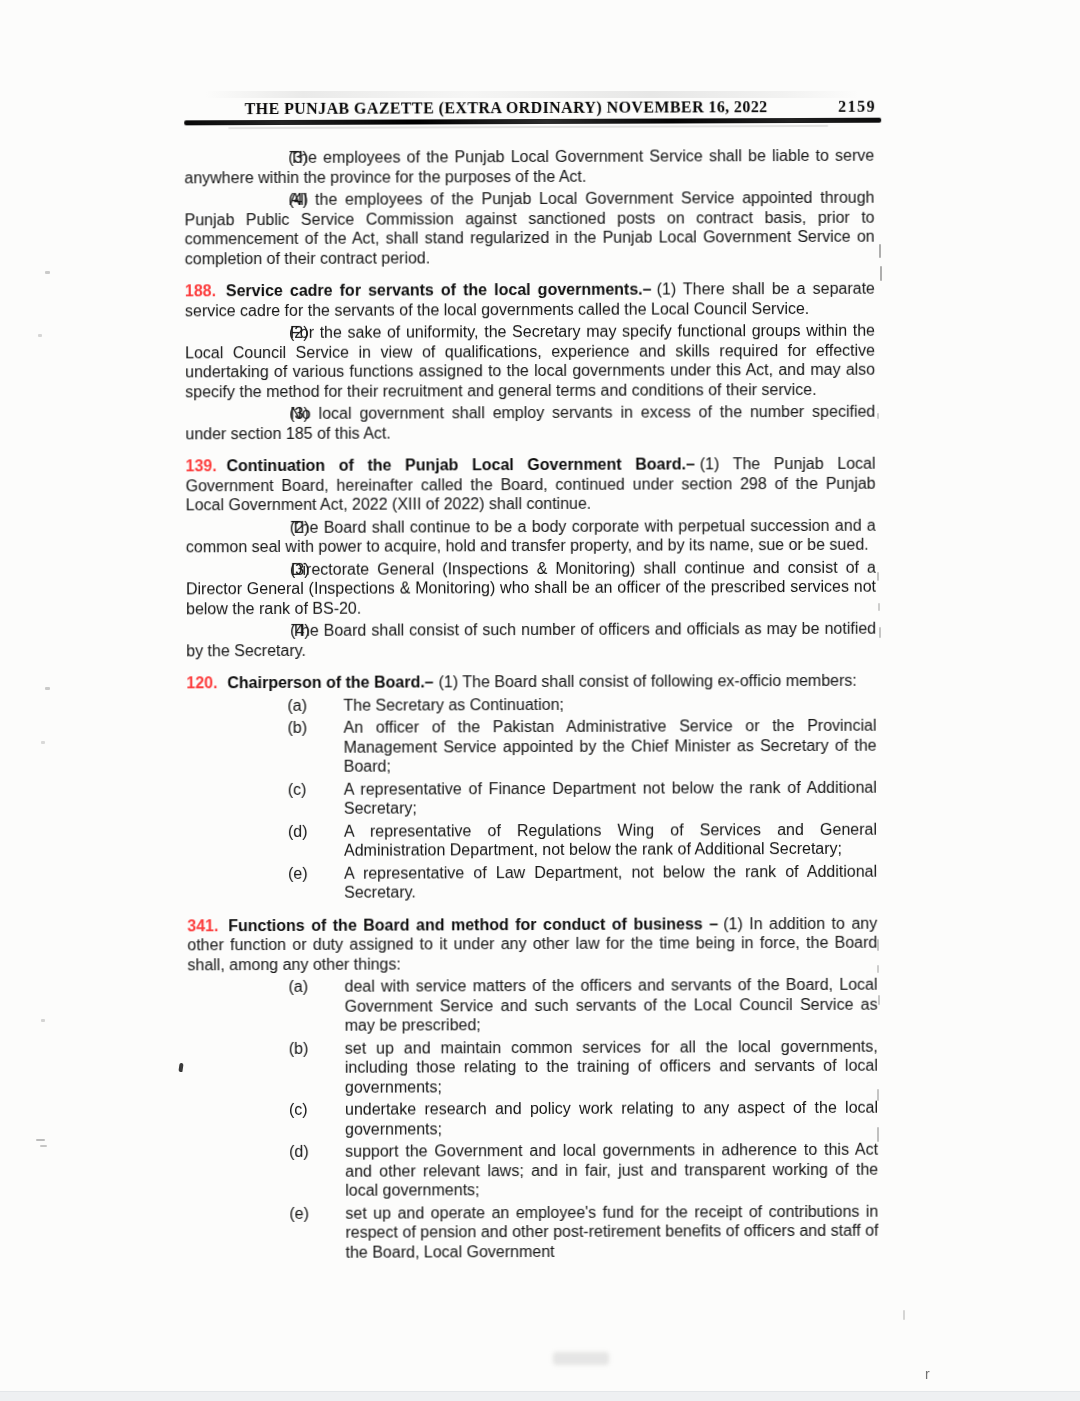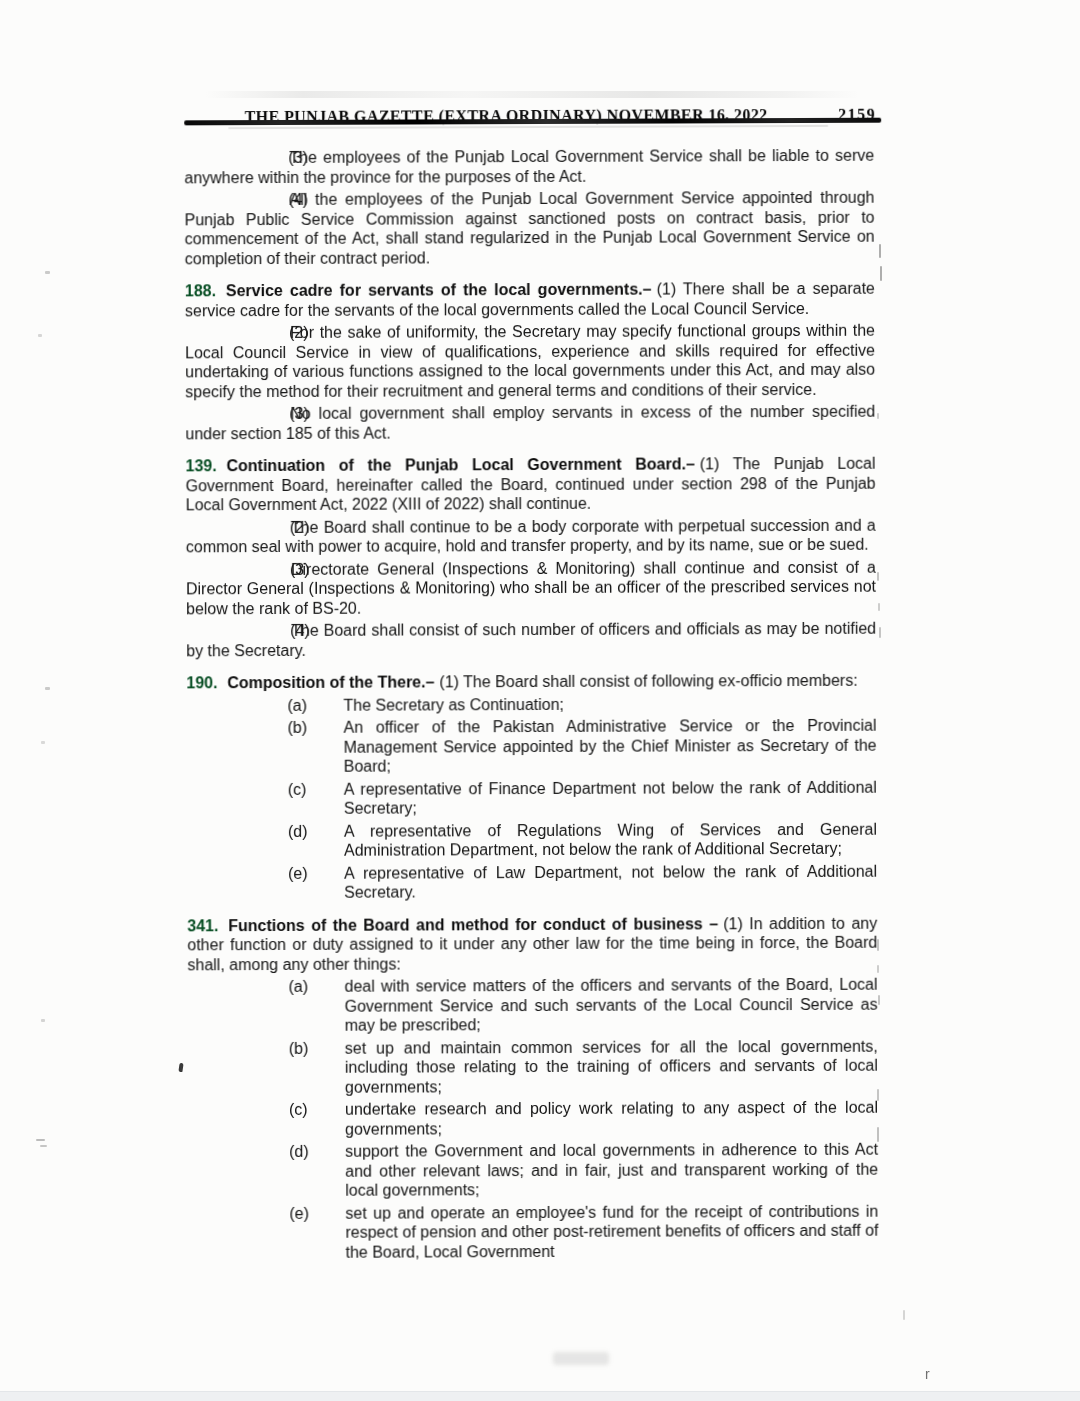--- a/index.html
+++ b/index.html
@@ -26,21 +26,21 @@
     position: absolute; top: 99px; left: 186px; width: 692px;
     display: flex; align-items: baseline;
     font-family: "Liberation Serif", serif;
     font-weight: bold; color: #161616;
     white-space: nowrap;
   }
   .htitle {
     flex: 1; text-align: center;
     font-size: 16px; letter-spacing: 0.4px;
   }
-  .hpage { font-size: 16px; letter-spacing: 1.5px; margin-left: 10px; margin-top: 8px; }
+  .hpage { font-size: 16px; letter-spacing: 1.5px; margin-left: 10px; }
   .rule {
     position: absolute; top: 119px; left: 186px; width: 697px; height: 5px;
     border-radius: 2px;
     background: linear-gradient(90deg,
       #151515 0%, #2e2e2e 14%, #0c0c0c 33%, #353535 52%,
       #101010 70%, #2b2b2b 87%, #181818 100%);
   }
   .rule-echo {
     position: absolute; top: 126px; left: 230px; width: 600px; height: 2px;
     background: rgba(60,60,60,0.12); border-radius: 1px;
@@ -48,21 +48,21 @@
   .bodytext {
     position: absolute; top: 147px; left: 186px; width: 690px;
     font-size: 16px; line-height: 19.5px;
     color: #232323;
     text-align: justify;
   }
   .bodytext p { margin: 0 0 3px 0; }
   p.np { text-indent: 52px; }
   .pnum { display: inline-block; width: 53px; }
   p.sec { margin-top: 13px; }
-  .secnum { display: inline-block; width: 41px; font-weight: bold; color: #14532d; }
+  .secnum { display: inline-block; width: 41px; font-weight: bold; color: #ef4444; }
   .sectitle { font-weight: bold; color: #1a1a1a; }
   .seclead { margin-left: 5px; }
   .item { position: relative; padding-left: 157px; margin: 0 0 3px 0; }
   .ilabel { position: absolute; left: 101px; top: 0; }
   
   .art { position: absolute; pointer-events: none; }
   .smudge-top {
     top: 91px; left: 205px; width: 655px; height: 7px; border-radius: 4px;
     background: linear-gradient(90deg, transparent 0%,
       rgba(140,140,140,0.16) 15%, rgba(160,160,160,0.07) 40%,
@@ -130,21 +130,21 @@
       <p class="np"><span class="pnum">(3)</span><span>No local government shall employ servants in excess of the number specified under section 185 of this Act.</span></p>
 
       <p class="sec"><span class="secnum">139.</span><span class="sectitle">Continuation of the Punjab Local Government Board.–</span><span class="seclead">(1) The Punjab Local Government Board, hereinafter called the Board, continued under section 298 of the Punjab Local Government Act, 2022 (XIII of 2022) shall continue.</span></p>
 
       <p class="np"><span class="pnum">(2)</span><span>The Board shall continue to be a body corporate with perpetual succession and a common seal with power to acquire, hold and transfer property, and by its name, sue or be sued.</span></p>
 
       <p class="np"><span class="pnum">(3)</span><span>Directorate General (Inspections &amp; Monitoring) shall continue and consist of a Director General (Inspections &amp; Monitoring) who shall be an officer of the prescribed services not below the rank of BS-20.</span></p>
 
       <p class="np"><span class="pnum">(4)</span><span>The Board shall consist of such number of officers and officials as may be notified by the Secretary.</span></p>
 
-      <p class="sec"><span class="secnum">190.</span><span class="sectitle">Composition of the There.–</span><span class="seclead">(1) The Board shall consist of following ex-officio members:</span></p>
+      <p class="sec"><span class="secnum">120.</span><span class="sectitle">Chairperson of the Board.–</span><span class="seclead">(1) The Board shall consist of following ex-officio members:</span></p>
 
       <div class="item"><span class="ilabel">(a)</span><span>The Secretary as Continuation;</span></div>
       <div class="item"><span class="ilabel">(b)</span><span>An officer of the Pakistan Administrative Service or the Provincial Management Service appointed by the Chief Minister as Secretary of the Board;</span></div>
       <div class="item"><span class="ilabel">(c)</span><span>A representative of Finance Department not below the rank of Additional Secretary;</span></div>
       <div class="item"><span class="ilabel">(d)</span><span>A representative of Regulations Wing of Services and General Administration Department, not below the rank of Additional Secretary;</span></div>
       <div class="item"><span class="ilabel">(e)</span><span>A representative of Law Department, not below the rank of Additional Secretary.</span></div>
 
       <p class="sec"><span class="secnum">341.</span><span class="sectitle">Functions of the Board and method for conduct of business –</span><span class="seclead">(1) In addition to any other function or duty assigned to it under any other law for the time being in force, the Board shall, among any other things:</span></p>
 
       <div class="item"><span class="ilabel">(a)</span><span>deal with service matters of the officers and servants of the Board, Local Government Service and such servants of the Local Council Service as may be prescribed;</span></div>

